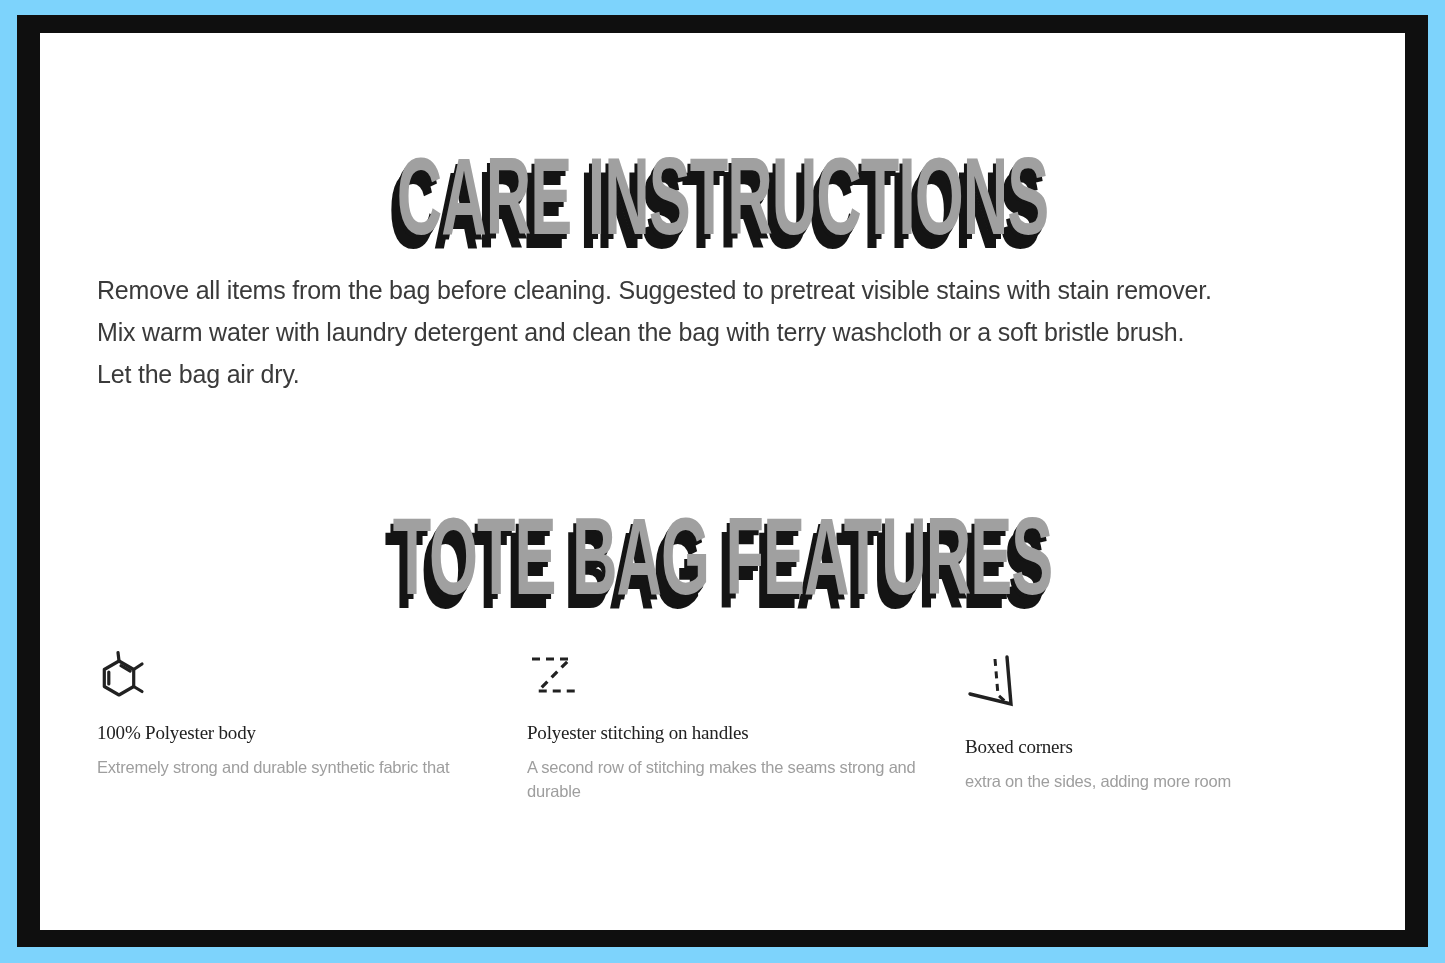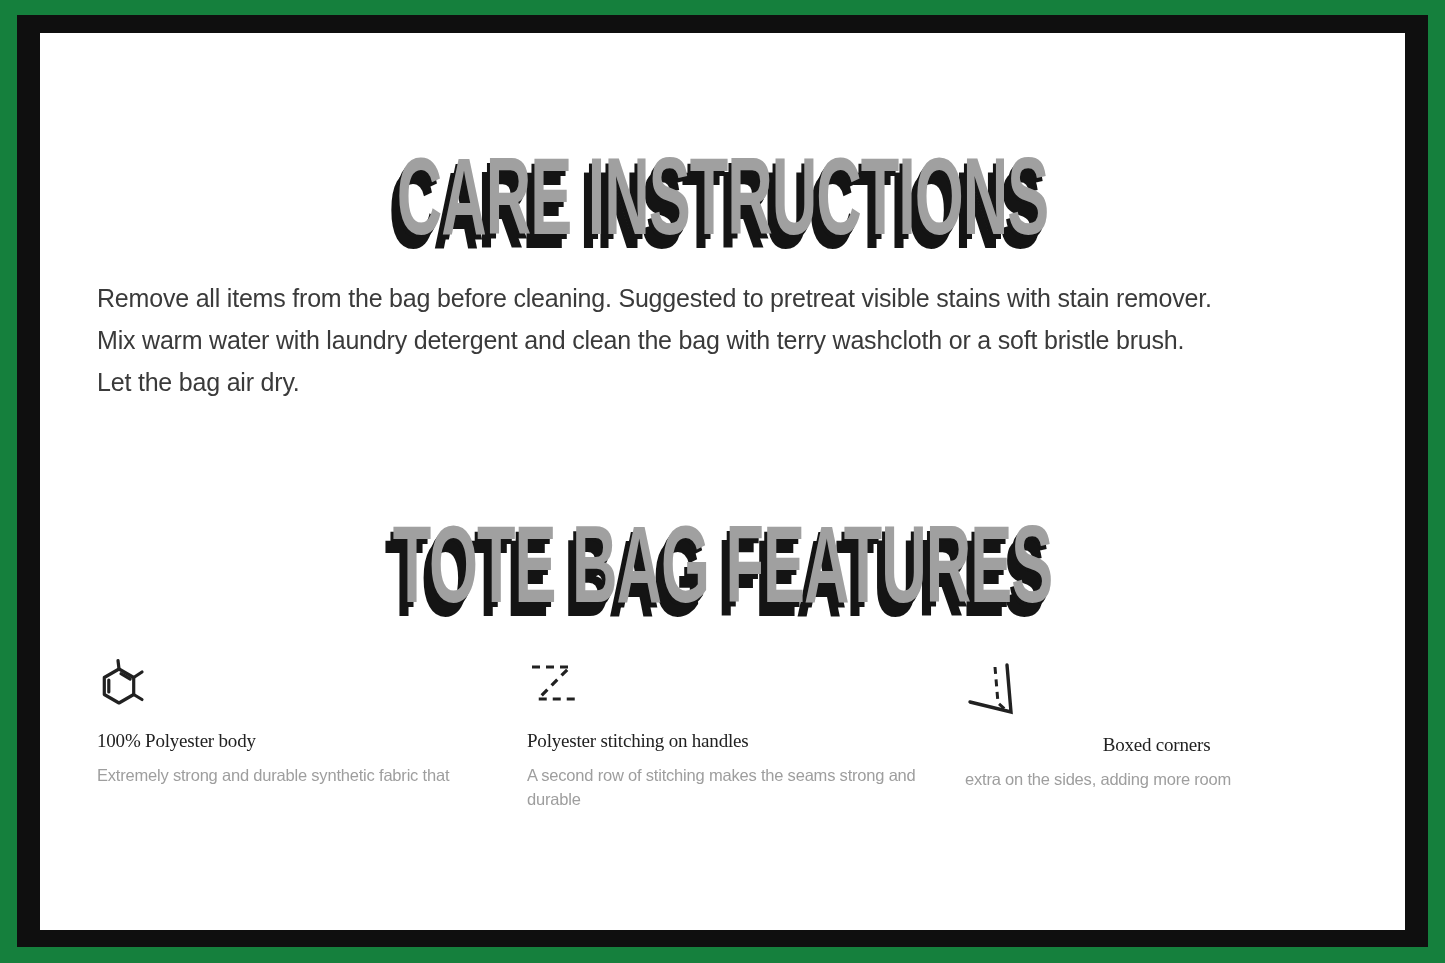--- a/index.html
+++ b/index.html
@@ -7,21 +7,21 @@
     padding: 0;
     width: 1445px;
     height: 963px;
     font-family: "Liberation Sans", sans-serif;
     background: #999999;
     overflow: hidden;
   }
   .outer {
     position: absolute;
     inset: 0;
-    background: #15803d;
+    background: #7dd3fc;
     padding: 15px 17px 16px 17px;
     box-sizing: border-box;
   }
   .frame {
     width: 100%;
     height: 100%;
     background: #0f0f0f;
     padding: 18px 23px 17px 23px;
     box-sizing: border-box;
   }
@@ -42,21 +42,21 @@
     letter-spacing: -1px;
     color: #a0a0a0;
     text-shadow: -8px 8px 0 #141414, -3px 3px 0 #141414;
     transform: scaleY(1.75);
     transform-origin: center;
     white-space: nowrap;
   }
   .care-title { margin-top: 112px; }
   .features-title { margin-top: 110px; }
   .body-copy {
-    margin-top: 32px;
+    margin-top: 24px;
     color: #3a3a3a;
     font-size: 25px;
     line-height: 42px;
     letter-spacing: -0.2px;
   }
   .body-line { white-space: nowrap; }
   .features-row {
     display: grid;
     grid-template-columns: 430px 438px 1fr;
     margin-top: 45px;
@@ -68,21 +68,21 @@
   .feature-3 .icon-box { height: 62px; }
   .icon-box svg { display: block; }
   .feature-title {
     margin: 20px 0 0 0;
     font-size: 19px;
     font-weight: 400;
     letter-spacing: -0.2px;
     color: #212121;
     font-family: Liberation Serif, serif;
   }
-  .feature-3 .feature-title { margin-top: 10px; text-align: center; }
+  .feature-3 .feature-title { margin-top: 20px; }
   .feature-desc {
     margin-top: 12px;
     font-size: 16.5px;
     line-height: 23.5px;
     letter-spacing: -0.2px;
     color: #9e9e9e;
   }
   .desc-line { white-space: nowrap; }
 </style>
 </head>

